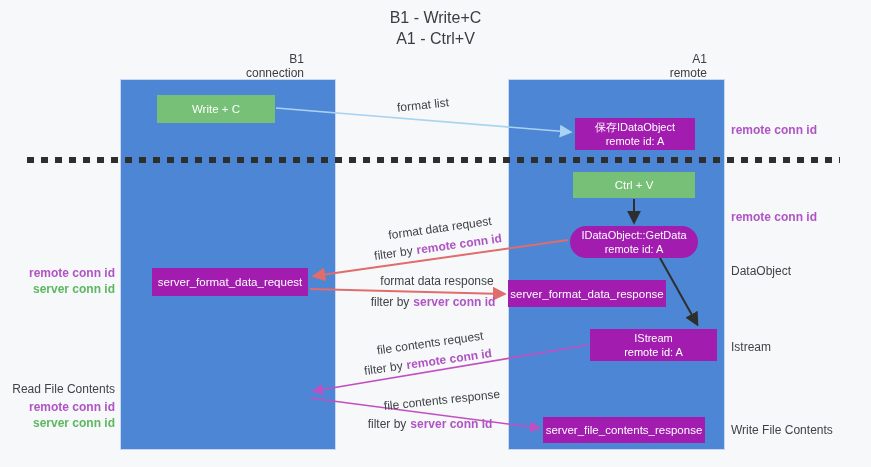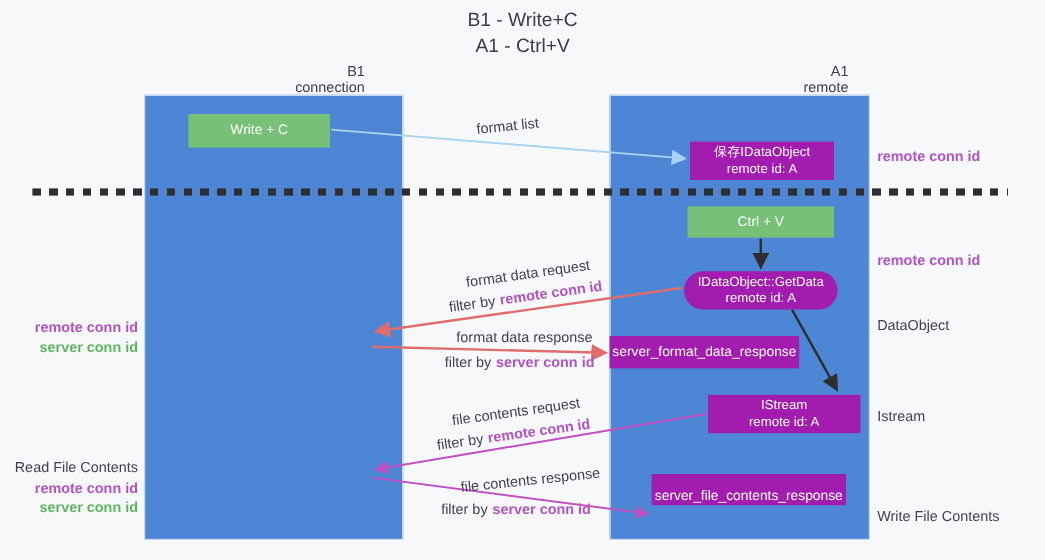--- a/index.html
+++ b/index.html
@@ -115,32 +115,35 @@
 
   <div class="node green" style="left:573px;top:172px;width:122px;height:26px;">
     <div>Ctrl + V</div>
   </div>
 
   <div class="node orange" style="left:570px;top:226px;width:128px;height:32px;border-radius:16px;">
     <div class="l2">IDataObject::GetData</div>
     <div class="l2">remote id: A</div>
   </div>
 
+  <div class="node orange" style="left:152px;top:268px;width:156px;height:28px;">
+    <div>server_format_data_request</div>
+  </div>
 
   <div class="node orange" style="left:508px;top:280px;width:158px;height:27px;">
     <div>server_format_data_response</div>
   </div>
 
   <div class="node orange" style="left:590px;top:329px;width:127px;height:32px;">
     <div class="l2">IStream</div>
     <div class="l2">remote id: A</div>
   </div>
 
 
-  <div class="node orange" style="left:543px;top:395px;width:162px;height:26px;justify-content:flex-end;">
+  <div class="node orange" style="left:543px;top:417px;width:162px;height:26px;">
     <div>server_file_contents_response</div>
   </div>
 
   <div class="edge-label tilt6" style="left:423px;top:105px;">format list</div>
 
   <div class="edge-label tilt" style="left:440px;top:228px;">format data request</div>
   <div class="edge-label tilt" style="left:438px;top:247px;">
     <span class="fb">filter by</span><span class="purple">remote conn id</span>
   </div>
 

